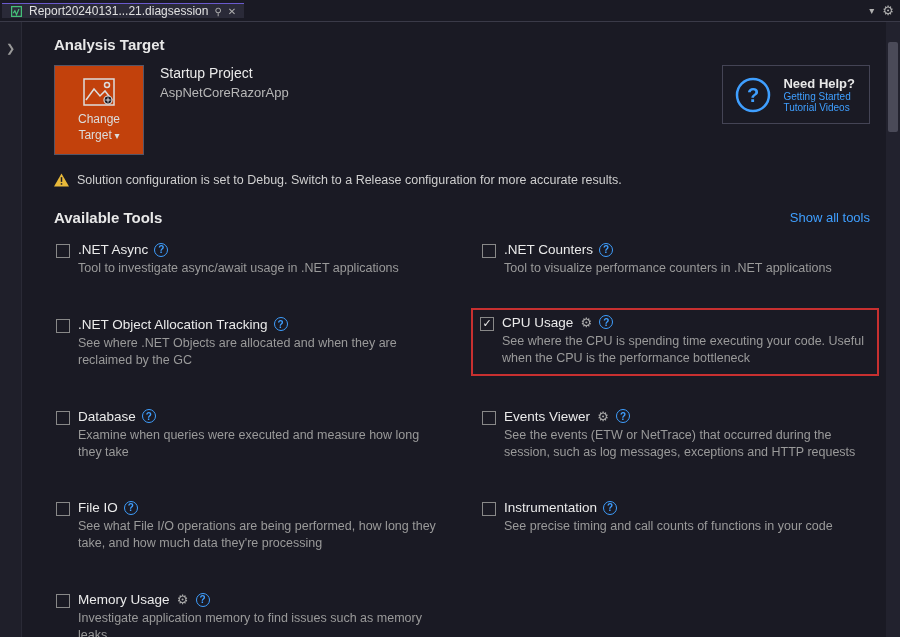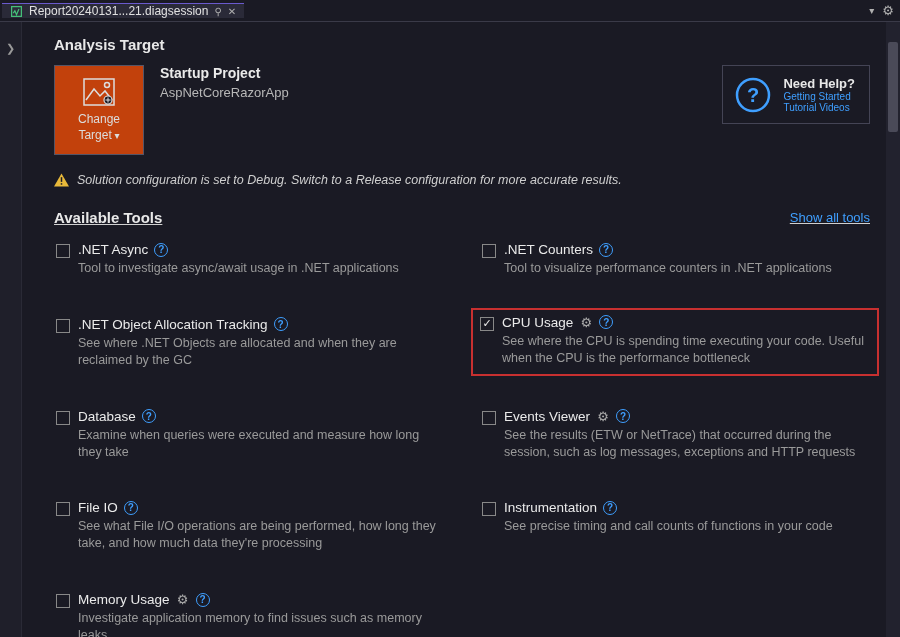--- a/index.html
+++ b/index.html
@@ -51,36 +51,36 @@
   .target-row { display: flex; align-items: flex-start; gap: 16px; margin-bottom: 18px; }
   .change-target {
     width: 90px; height: 90px;
     border: 1px solid #555566;
     background: #c2410c;
     display: flex; flex-direction: column;
     align-items: center; justify-content: center;
     gap: 2px; color: #dcdcdc; font-size: 12px; text-align: center;
   }
   .change-target svg { margin-bottom: 4px; }
-  .startup-title { font-size: 14px; font-weight: 700; color: #eaeaea; margin-bottom: 4px; }
+  .startup-title { font-size: 14px; font-weight: 400; color: #eaeaea; margin-bottom: 4px; }
   .startup-sub { font-size: 13px; color: #b8b8b8; }
   .help-box {
     margin-left: auto;
     border: 1px solid #444455;
     padding: 10px 14px 10px 12px;
     display: flex; align-items: center; gap: 12px;
   }
   .help-box .title { font-weight: 600; color: #e8e8e8; }
   .help-box .link { color: #3f9fff; font-size: 10px; cursor: pointer; }
   .warning-row {
     display: flex; align-items: center; gap: 8px;
-    font-size: 12.5px; color: #cfcfcf; margin: 4px 0 22px 0; font-style: italic;
+    font-size: 12.5px; color: #cfcfcf; margin: 4px 0 22px 0;
   }
   .tools-header {
-    display: flex; align-items: center; margin-bottom: 14px; text-decoration: underline;
+    display: flex; align-items: center; margin-bottom: 14px;
   }
   .tools-header h1.section { margin-bottom: 0; }
   .show-all { margin-left: auto; color: #3f9fff; font-size: 13px; cursor: pointer; }
   .tools-grid {
     display: grid; grid-template-columns: 1fr 1fr;
     column-gap: 18px; row-gap: 18px; gap: 36px;
   }
   .tool {
     display: flex; gap: 8px; align-items: flex-start;
     padding: 2px;
@@ -250,21 +250,21 @@
       </div>
 
       <div class="tool">
         <span class="cb"></span>
         <div class="tool-body">
           <div class="tool-title">
             <span>Events Viewer</span>
             <span class="gear-icon"></span>
             <span class="info-icon"></span>
           </div>
-          <div class="tool-desc">See the results (ETW or NetTrace) that occurred during the session, such as log messages, exceptions and HTTP requests</div>
+          <div class="tool-desc">See the events (ETW or NetTrace) that occurred during the session, such as log messages, exceptions and HTTP requests</div>
         </div>
       </div>
 
       <div class="tool">
         <span class="cb"></span>
         <div class="tool-body">
           <div class="tool-title">
             <span>File IO</span>
             <span class="info-icon"></span>
           </div>

